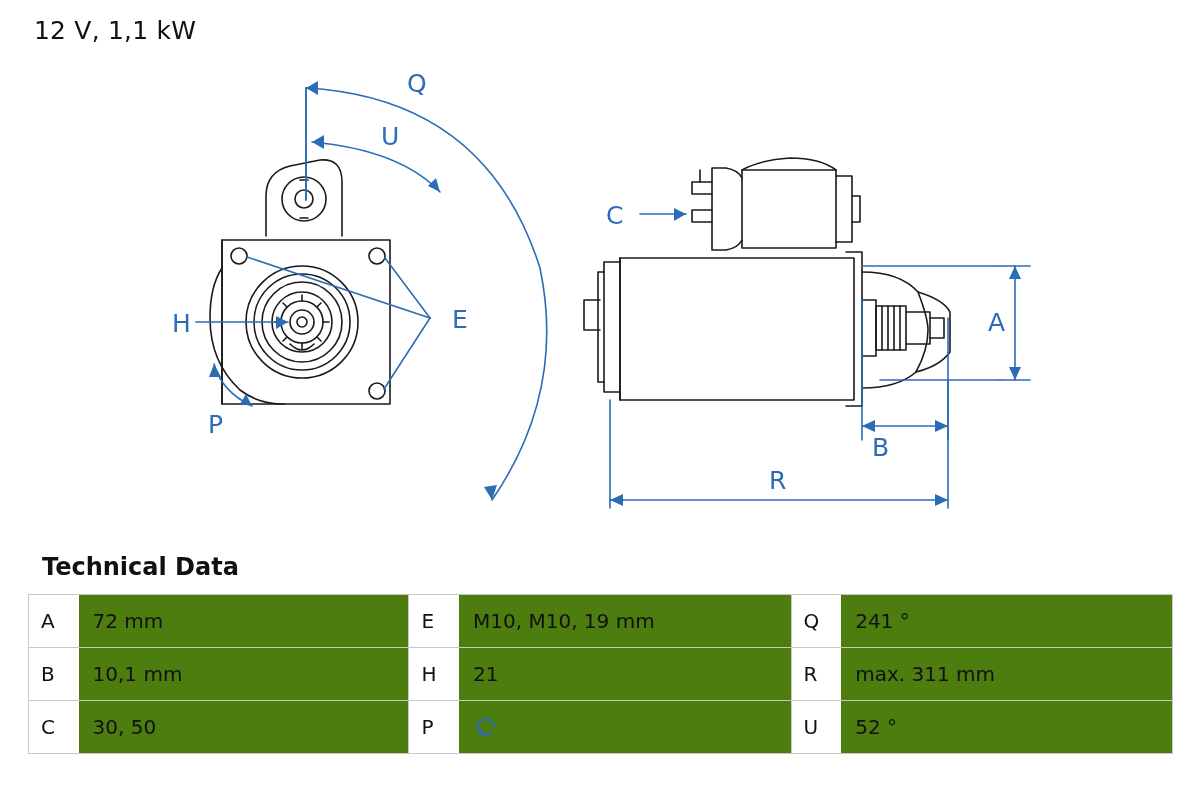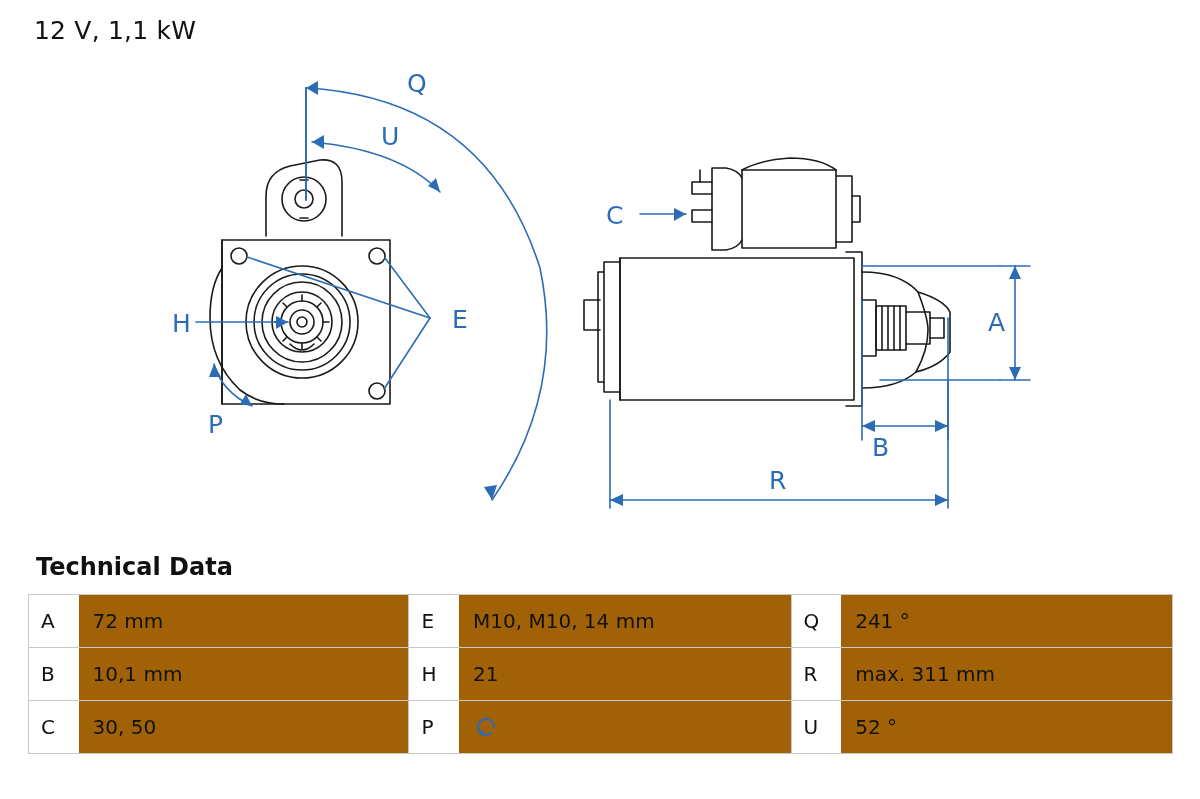--- a/index.html
+++ b/index.html
@@ -30,21 +30,21 @@
   }
   #drawing {
     position: absolute;
     left: 0;
     top: 0;
     width: 1200px;
     height: 545px;
   }
   .tech-head {
     position: absolute;
-    left: 36px;
+    left: 42px;
     top: 553px;
     font-size: 24px;
     font-weight: bold;
     color: #111;
   }
   table.tech {
     position: absolute;
     left: 28px;
     top: 594px;
     width: 1145px;
@@ -59,21 +59,21 @@
     background: #ffffff;
     white-space: nowrap;
   }
   table.tech td.key {
     width: 38px;
     padding-left: 12px;
     background: #ffffff;
     color: #111;
   }
   table.tech td.val {
-    background: #a16207;
+    background: #4d7c0f;
     width: 320px;
     color: #111;
   }
   table.tech td.key {
     border-right: none;
   }
   table.tech td.val {
     border-left: none;
   }
   .rot-ico {
@@ -236,21 +236,21 @@
   </svg>
 
   <div class="tech-head">Technical Data</div>
 
   <table class="tech">
     <tbody>
       <tr>
         <td class="key">A</td>
         <td class="val">72 mm</td>
         <td class="key">E</td>
-        <td class="val">M10, M10, 14 mm</td>
+        <td class="val">M10, M10, 19 mm</td>
         <td class="key">Q</td>
         <td class="val">241 °</td>
       </tr>
       <tr>
         <td class="key">B</td>
         <td class="val">10,1 mm</td>
         <td class="key">H</td>
         <td class="val">21</td>
         <td class="key">R</td>
         <td class="val">max. 311 mm</td>

